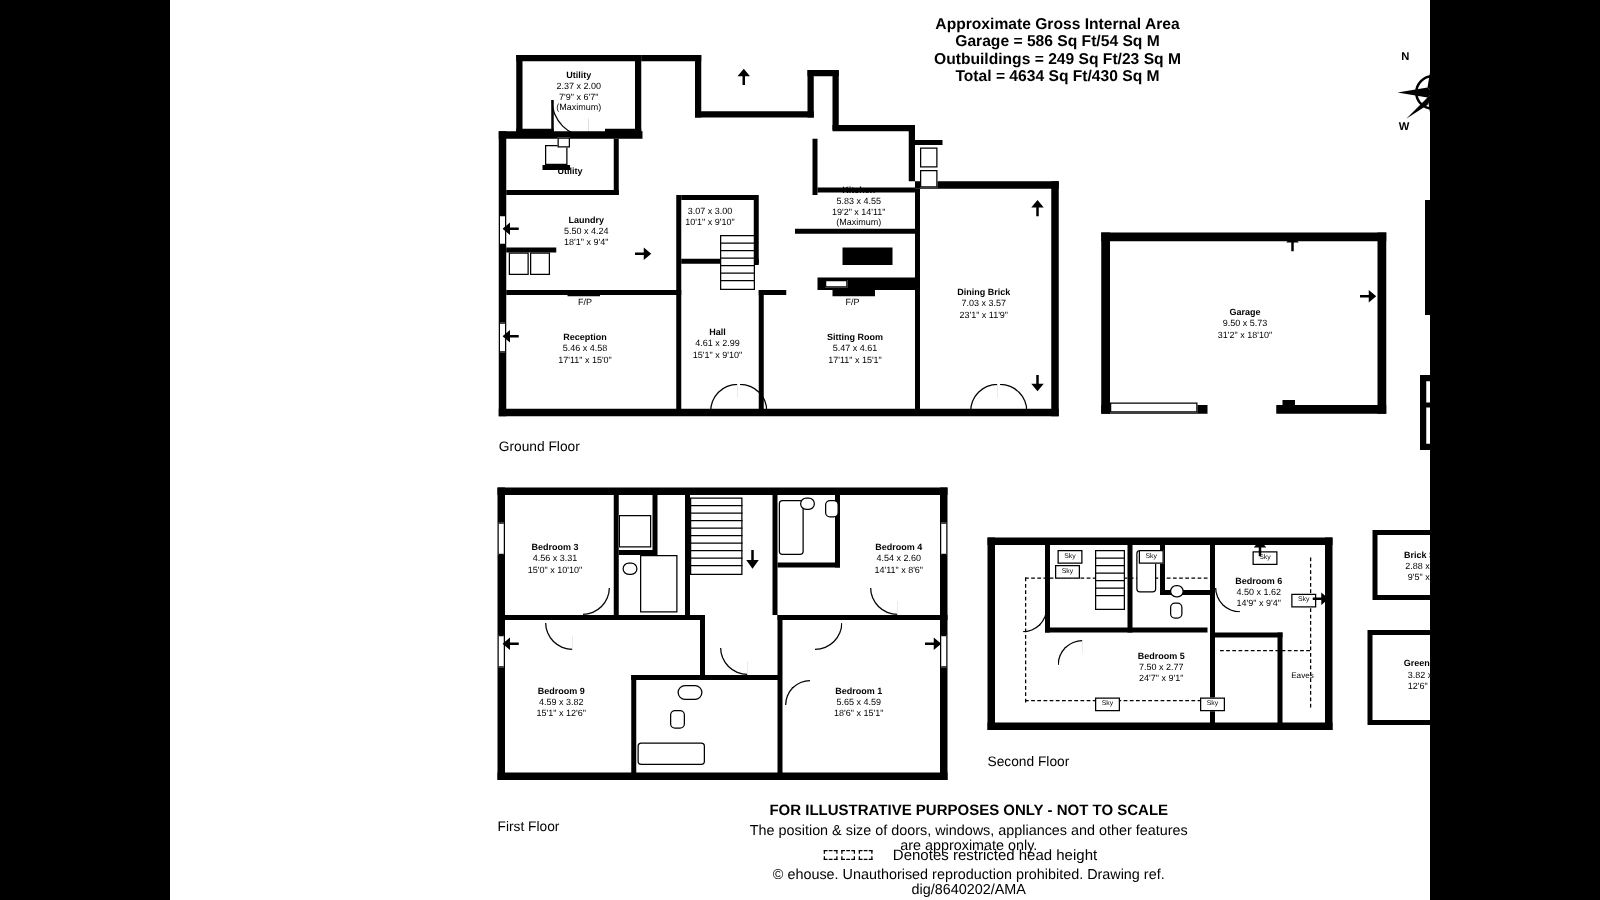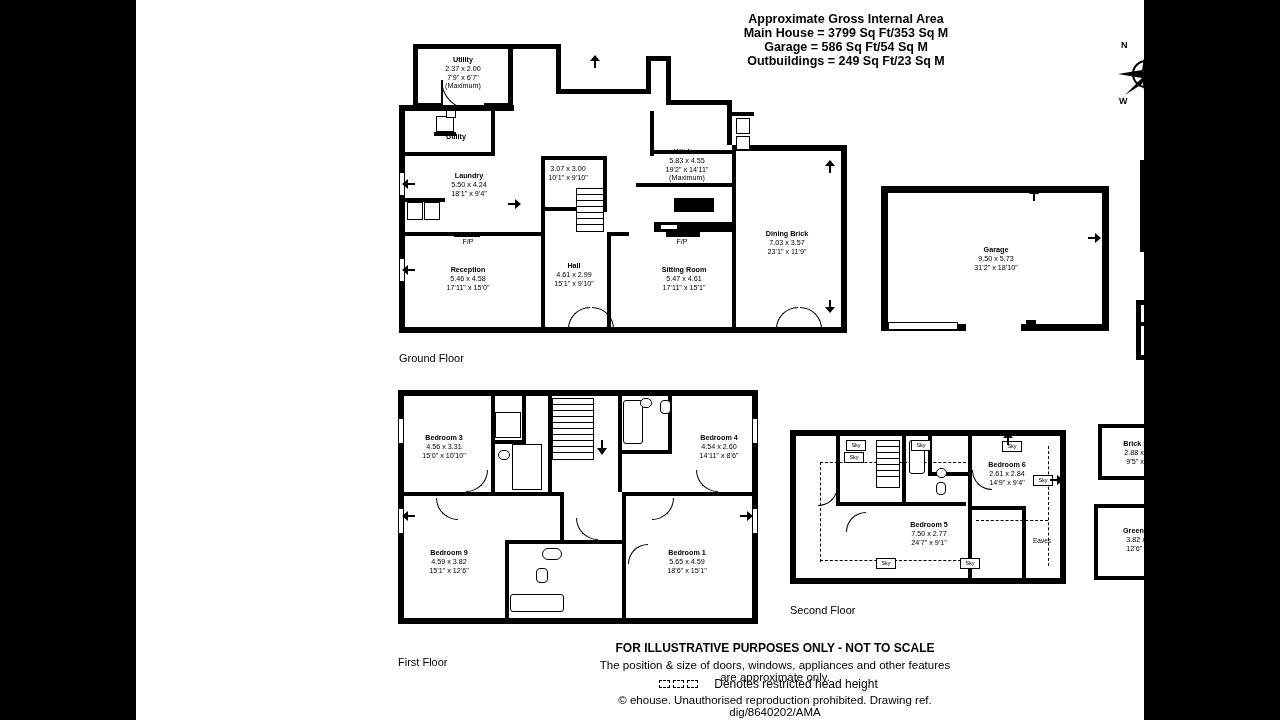--- a/index.html
+++ b/index.html
@@ -113,23 +113,23 @@
   }
 </style>
 </head>
 <body>
 
 <div id="page">
   <div id="sheet">
 
     <div class="abs" style="left:510px; top:12px; width:400px;">
       <div class="title-line">Approximate Gross Internal Area</div>
-      <div class="title-line">Main House = 3799 Sq Ft/353 Sq M</div>
       <div class="title-line">Garage = 586 Sq Ft/54 Sq M</div>
       <div class="title-line">Outbuildings = 249 Sq Ft/23 Sq M</div>
+      <div class="title-line">Total = 4634 Sq Ft/430 Sq M</div>
     </div>
 
     <div id="compass">
       <svg width="90" height="72" viewBox="0 0 90 72">
         <circle cx="45" cy="36" r="13" fill="none" stroke="#000" stroke-width="2"></circle>
         <polygon points="45,8 49,32 45,36 41,32" fill="#000"></polygon>
         <polygon points="45,64 49,40 45,36 41,40" fill="#000"></polygon>
         <polygon points="17,36 41,32 45,36 41,40" fill="#000"></polygon>
         <polygon points="73,36 49,32 45,36 49,40" fill="#000"></polygon>
         <polygon points="66,15 50,31 45,36 50,31" fill="#000"></polygon>
@@ -488,21 +488,21 @@
       <div class="sky" style="left:897px; top:475px; width:20px;"><span>Sky</span></div>
       <div class="sky" style="left:740px; top:558px; width:20px;"><span>Sky</span></div>
       <div class="sky" style="left:824px; top:558px; width:20px;"><span>Sky</span></div>
 
       <div class="room" style="left:906px; top:537px; width:40px; font-size:6.5px;">
         <div>Eaves</div>
       </div>
 
       <div class="room" style="left:871px; top:461px; width:84px;">
         <div class="nm">Bedroom 6</div>
-        <div>2.61 x 2.84</div>
+        <div>4.50 x 1.62</div>
         <div>14'9" x 9'4"</div>
       </div>
       <div class="room" style="left:793px; top:521px; width:84px;">
         <div class="nm">Bedroom 5</div>
         <div>7.50 x 2.77</div>
         <div>24'7" x 9'1"</div>
       </div>
 
       <div class="door-arc" style="left:682px; top:486px; width:20px; height:20px; border-radius:0 0 100% 0; border-left:none; border-top:none;"></div>
       <div class="door-arc" style="left:710px; top:512px; width:20px; height:20px; border-radius:100% 0 0 0; border-right:none; border-bottom:none;"></div>

